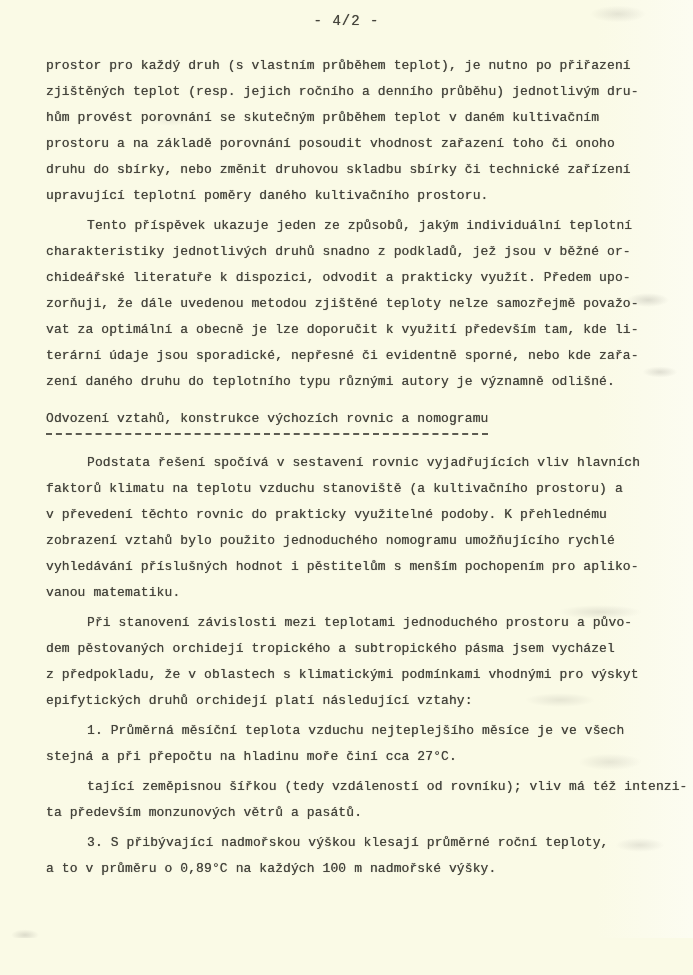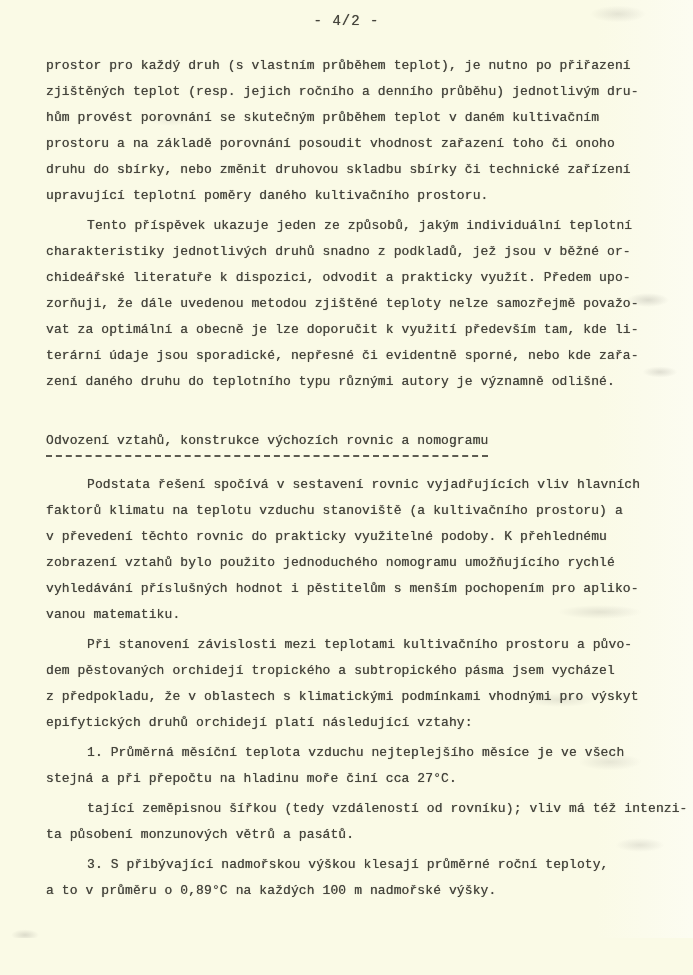--- a/index.html
+++ b/index.html
@@ -54,21 +54,21 @@
   .block {
     margin-top: 4px;
   }
   .block.first {
     margin-top: 0;
   }
   .block.indent .line:first-child {
     text-indent: 41px;
   }
   .heading-block {
-    margin-top: 33px;
+    margin-top: 11px;
     margin-bottom: 15px;
   }
   .heading-text {
     display: inline-block;
     border-bottom: 2px dashed rgba(63, 62, 54, 0.85);
     padding-bottom: 1px;
   }
 </style>
 </head>
 <body>
@@ -105,34 +105,34 @@
     <div class="block indent">
         <div class="line">Podstata řešení spočívá v sestavení rovnic vyjadřujících vliv hlavních</div>
         <div class="line">faktorů klimatu na teplotu vzduchu stanoviště (a kultivačního prostoru) a</div>
         <div class="line">v převedení těchto rovnic do prakticky využitelné podoby. K přehlednému</div>
         <div class="line">zobrazení vztahů bylo použito jednoduchého nomogramu umožňujícího rychlé</div>
         <div class="line">vyhledávání příslušných hodnot i pěstitelům s menším pochopením pro apliko-</div>
         <div class="line">vanou matematiku.</div>
       </div>
 
     <div class="block indent">
-        <div class="line">Při stanovení závislosti mezi teplotami kultivačního prostoru a půvo-</div>
+        <div class="line">Při stanovení závislosti mezi teplotami jednoduchého prostoru a půvo-</div>
         <div class="line">dem pěstovaných orchidejí tropického a subtropického pásma jsem vycházel</div>
         <div class="line">z předpokladu, že v oblastech s klimatickými podmínkami vhodnými pro výskyt</div>
         <div class="line">epifytických druhů orchidejí platí následující vztahy:</div>
       </div>
 
     <div class="block indent">
         <div class="line">1. Průměrná měsíční teplota vzduchu nejteplejšího měsíce je ve všech</div>
         <div class="line">stejná a při přepočtu na hladinu moře činí cca 27°C.</div>
       </div>
 
     <div class="block indent">
         <div class="line">tající zeměpisnou šířkou (tedy vzdáleností od rovníku); vliv má též intenzi-</div>
-        <div class="line">ta působení monzunových větrů a pasátů.</div>
+        <div class="line">ta především monzunových větrů a pasátů.</div>
       </div>
 
     <div class="block indent">
         <div class="line">3. S přibývající nadmořskou výškou klesají průměrné roční teploty,</div>
         <div class="line">a to v průměru o 0,89°C na každých 100 m nadmořské výšky.</div>
       </div>
 
   </div>
 </div>
 

